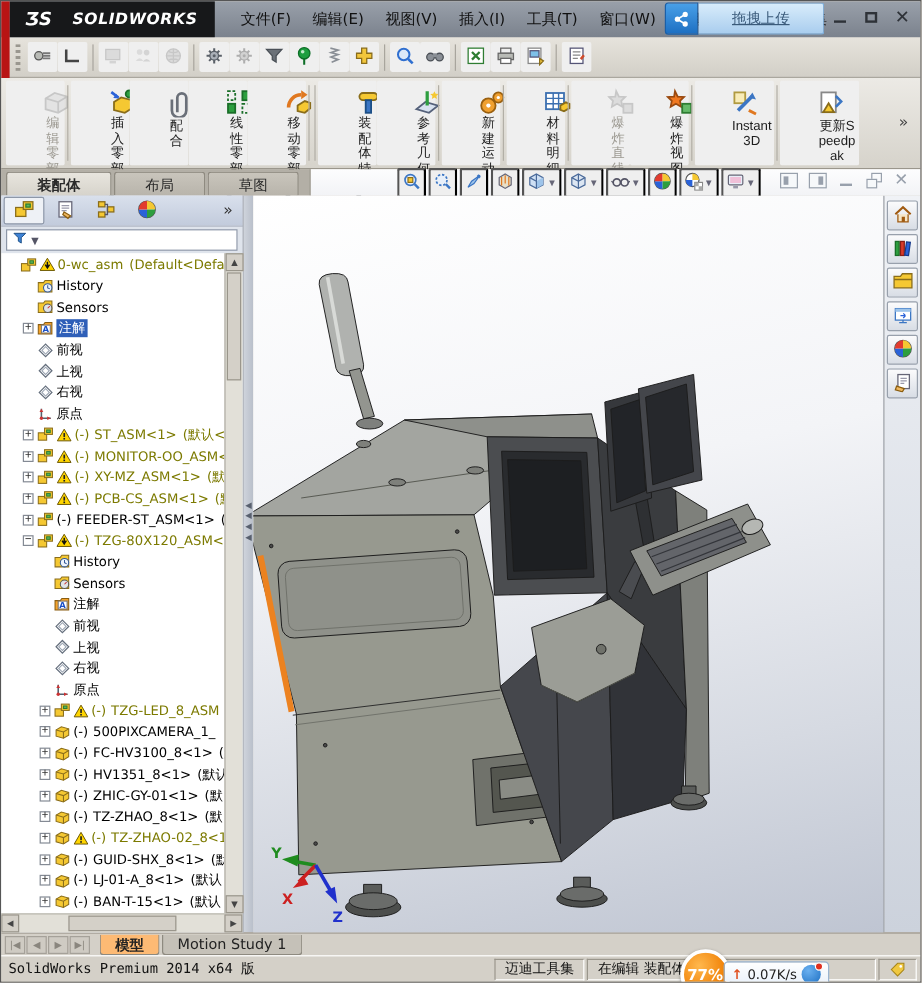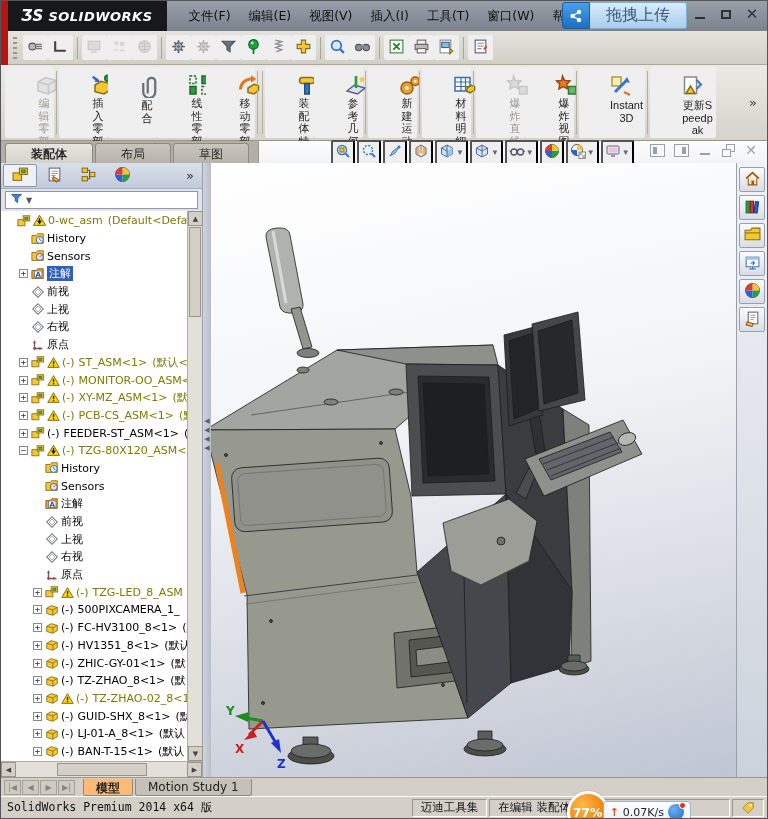--- a/index.html
+++ b/index.html
@@ -5,27 +5,27 @@
   * { margin:0; padding:0; box-sizing:border-box; }
   html,body { width:768px; height:819px; overflow:hidden; }
   body { font-family:"DejaVu Sans", sans-serif; font-size:12px; background:#d4d0c8; }
   .app { position:relative; width:768px; height:819px; display:flex; flex-direction:column; overflow:hidden; border:1px solid #555; }
 
   
   .titlebar { height:30px; flex:0 0 30px; display:flex; align-items:center;
     background:linear-gradient(#99a0aa,#7b828d); position:relative; }
   .red-strip { position:absolute; left:0; top:0; width:7px; height:64px; background:#b81414; z-index:30; }
   .logo { height:30px; display:flex; align-items:center; background:#17181a; padding:0 14px 0 13px; margin-left:7px; }
-  .logo-mark { color:#fff; font-weight:bold; font-style:italic; font-size:15px; margin-right:5px; }
+  .logo-mark { color:#fff; font-weight:bold; font-style:italic; font-size:15px; margin-right:17px; }
   .logo-text { color:#fff; font-weight:bold; font-style:italic; letter-spacing:.5px; font-size:13px; }
   .menubar { display:flex; gap:2px; margin-left:14px; }
   .menu-item { padding:3px 8px; color:#101010; font-size:12.5px; cursor:default; white-space:nowrap; }
   .upload-overlay { position:absolute; right:80px; top:1px; height:27px; display:flex; z-index:40; }
   .upload-icon-box { width:28px; height:27px; background:linear-gradient(#49a0e8,#1d6fc2); border:1px solid #1a5fa8; border-radius:3px 0 0 3px; display:flex; align-items:center; justify-content:center; }
-  .upload-label { height:27px; display:flex; align-items:center; padding:0 16px; background:linear-gradient(#d8ecfb,#a9cdee); border:1px solid #7fb0dd; border-left:none; border-radius:0 3px 3px 0; color:#3a5a7a; font-size:16px; }
+  .upload-label { height:27px; display:flex; align-items:center; padding:0 28px; background:linear-gradient(#d8ecfb,#a9cdee); border:1px solid #7fb0dd; border-left:none; border-radius:0 3px 3px 0; color:#3a5a7a; font-size:12px;text-decoration:underline; }
   .win-controls { position:absolute; right:6px; top:5px; display:flex; align-items:center; gap:8px; }
   .wc { width:18px; height:16px; display:flex; align-items:center; justify-content:center; color:#2e3238; font-weight:bold; cursor:default; }
   .wc-caret { font-size:10px; }
   .wc-min i { display:block; width:10px; height:0; border-bottom:2px solid #2e3238; margin-top:8px; }
   .wc-max i { display:block; width:10px; height:9px; border:2px solid #2e3238; }
   .wc-close { font-size:15px; }
 
   
   .toolbar { height:34px; flex:0 0 34px; background:linear-gradient(#e6e3dc,#d2cfc7); border-bottom:1px solid #aaa79e; display:flex; align-items:center; padding-left:12px; }
   .grip { width:4px; height:22px; margin-right:6px; background:repeating-linear-gradient(#9a978f 0 2px, transparent 2px 5px); }

